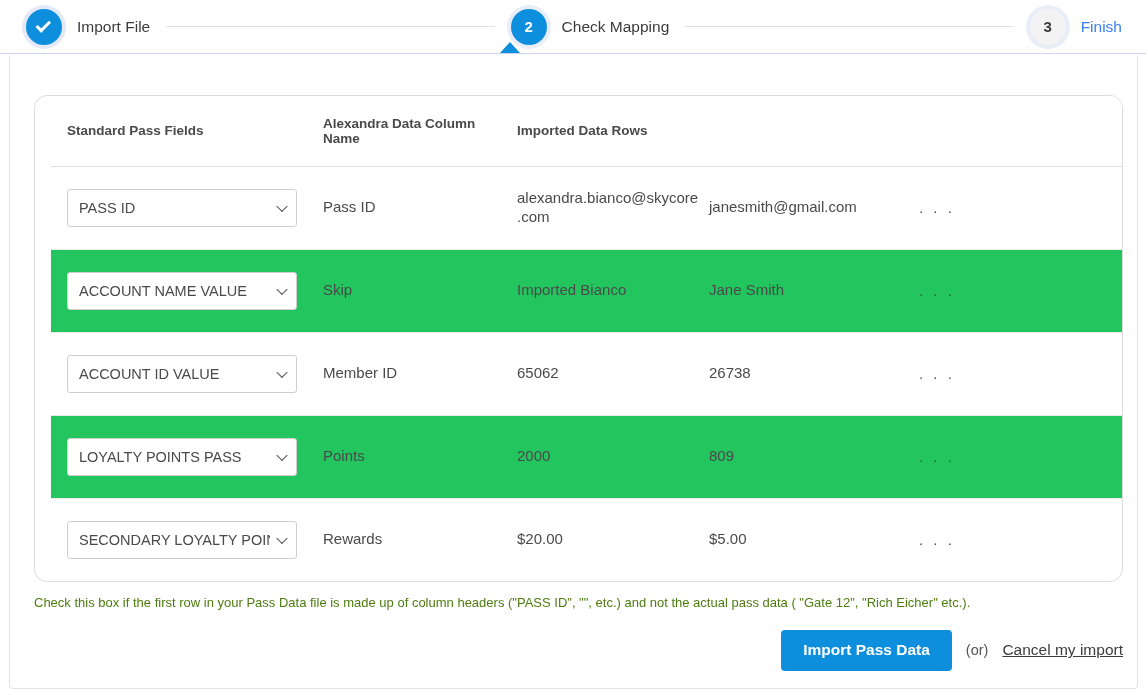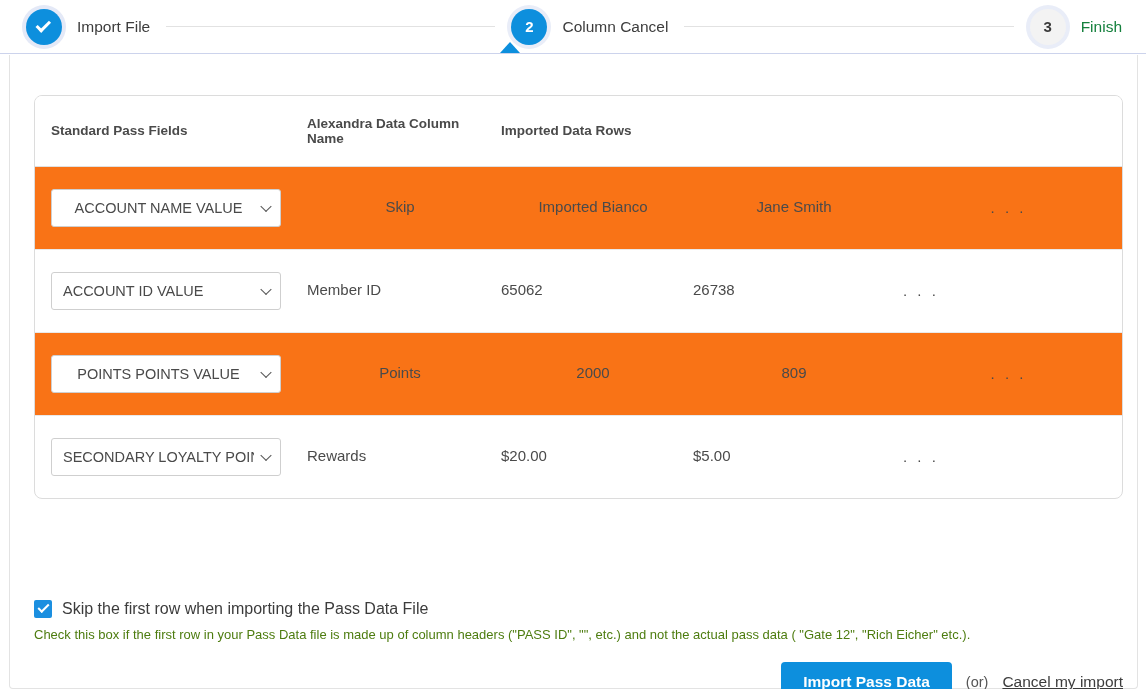--- a/index.html
+++ b/index.html
@@ -63,21 +63,21 @@
     border-left: 3px solid #fff;
     border-bottom: 3px solid #fff;
     transform: rotate(-45deg) translate(1px, -2px);
   }
   .step-label {
     margin-left: 15px;
     font-size: 15.5px;
     color: #3c3c3c;
     white-space: nowrap;
   }
-  .step-label.muted { color: #15803d; }
+  .step-label.muted { color: #3b82f6; }
   .connector {
     flex: 1 1 auto;
     height: 1px;
     background: #e2e2e2;
     margin: 0 16px;
   }
   .pointer {
     position: absolute;
     left: 500px;
     bottom: 0px;
@@ -100,23 +100,24 @@
     border-radius: 0 0 4px 4px;
   }
 
   
   .table-panel {
     position: absolute;
     left: 24px;
     top: 40px;
     width: 1089px;
     border: 1px solid #dcdcdc;
-    border-radius: 8px;
+    border-radius: 13px;
     background: #ffffff;
     overflow: hidden;
+    padding-left: 16px;
   }
   table.map {
     width: 100%;
     border-collapse: collapse;
     table-layout: fixed;
   }
   table.map th {
     text-align: left;
     vertical-align: middle;
     font-size: 13.5px;
@@ -130,21 +131,21 @@
   table.map th.c1 { padding-left: 16px; }
   table.map td {
     vertical-align: middle;
     font-size: 15px;
     color: #4a4a4a;
     padding: 0 8px 0 0;
     height: 83px;
     border-bottom: 1px solid #e9e9e9;
   }
   table.map tr:last-child td { border-bottom: none; }
-  table.map tr.alt td { background: #f97316; text-align: center; }
+  table.map tr.alt td { background: #22c55e; }
   table.map td.c1 { padding-left: 16px; }
 
   col.col1 { width: 272px; }
   col.col2 { width: 194px; }
   col.col3 { width: 192px; }
   col.col4 { width: 210px; }
   col.col5 { width: auto; }
 
   .cellwrap { line-height: 1.25; word-break: break-word; }
   .ellipsis-cell { letter-spacing: 3px; color: #4a4a4a; }
@@ -263,21 +264,21 @@
       </div>
       <span class="step-label">Import File</span>
     </div>
 
     <div class="connector"></div>
 
     <div class="step">
       <div class="step-circle active">
         <span>2</span>
       </div>
-      <span class="step-label">Column Cancel</span>
+      <span class="step-label">Check Mapping</span>
     </div>
 
     <div class="connector"></div>
 
     <div class="step">
       <div class="step-circle todo">
         <span>3</span>
       </div>
       <span class="step-label muted">Finish</span>
     </div>
@@ -299,20 +300,38 @@
       </colgroup>
       <thead>
         <tr>
           <th class="c1">Standard Pass Fields</th>
           <th>Alexandra Data Column Name</th>
           <th colspan="3">Imported Data Rows</th>
         </tr>
       </thead>
       <tbody>
 
+        <tr>
+          <td class="c1">
+            <div class="sel">
+              <span class="sel-text">PASS ID</span>
+              <span class="chev"></span>
+            </div>
+          </td>
+          <td>
+            <div class="cellwrap">Pass ID</div>
+          </td>
+          <td>
+            <div class="cellwrap">alexandra.bianco@skycore.com</div>
+          </td>
+          <td>
+            <div class="cellwrap">janesmith@gmail.com</div>
+          </td>
+          <td class="ellipsis-cell">. . .</td>
+        </tr>
 
         <tr class="alt">
           <td class="c1">
             <div class="sel">
               <span class="sel-text">ACCOUNT NAME VALUE</span>
               <span class="chev"></span>
             </div>
           </td>
           <td>
             <div class="cellwrap">Skip</div>
@@ -341,21 +360,21 @@
           </td>
           <td>
             <div class="cellwrap">26738</div>
           </td>
           <td class="ellipsis-cell">. . .</td>
         </tr>
 
         <tr class="alt">
           <td class="c1">
             <div class="sel">
-              <span class="sel-text">POINTS POINTS VALUE</span>
+              <span class="sel-text">LOYALTY POINTS PASS</span>
               <span class="chev"></span>
             </div>
           </td>
           <td>
             <div class="cellwrap">Points</div>
           </td>
           <td>
             <div class="cellwrap">2000</div>
           </td>
           <td>
@@ -382,24 +401,20 @@
           </td>
           <td class="ellipsis-cell">. . .</td>
         </tr>
 
       </tbody>
     </table>
   </div>
 
   <div class="footer" id="footer" style="top: 531px;">
 
-    <div class="checkrow">
-      <span class="checkbox"></span>
-      <span class="checklabel">Skip the first row when importing the Pass Data File</span>
-    </div>
 
     <div class="helptext">Check this box if the first row in your Pass Data file is made up of column headers ("PASS ID", "", etc.) and not the actual pass data ( "Gate 12", "Rich Eicher" etc.).</div>
 
     <div class="actions">
       <button class="primary-btn">Import Pass Data</button>
       <span class="or-text">(or)</span>
       <span class="cancel-link">Cancel my import</span>
     </div>
 
   </div>

